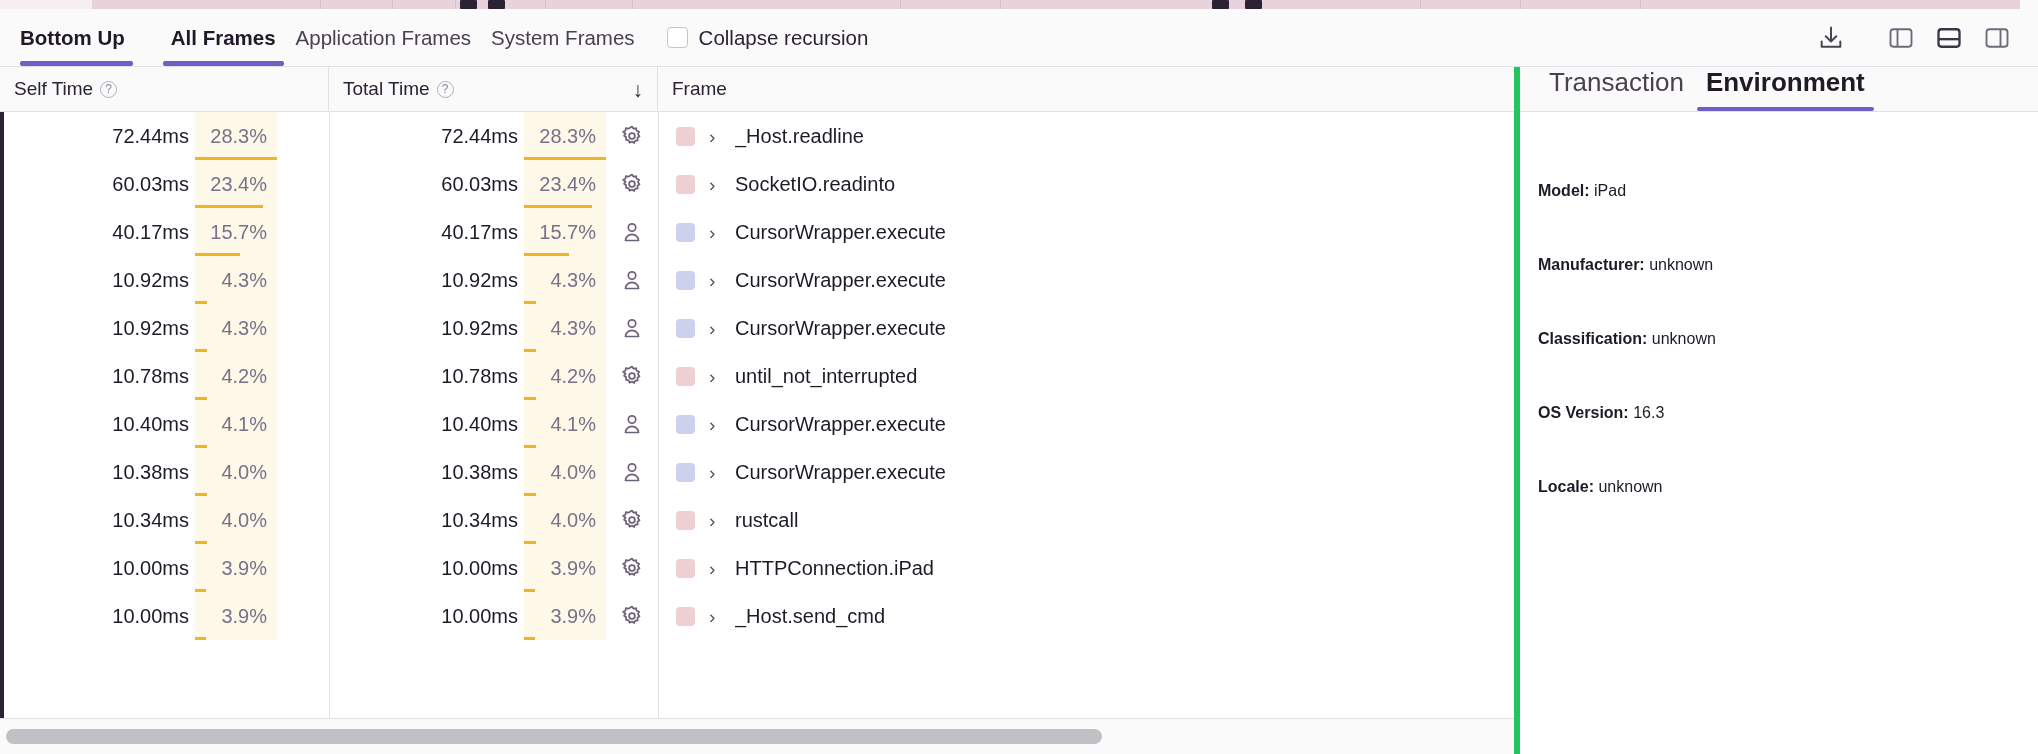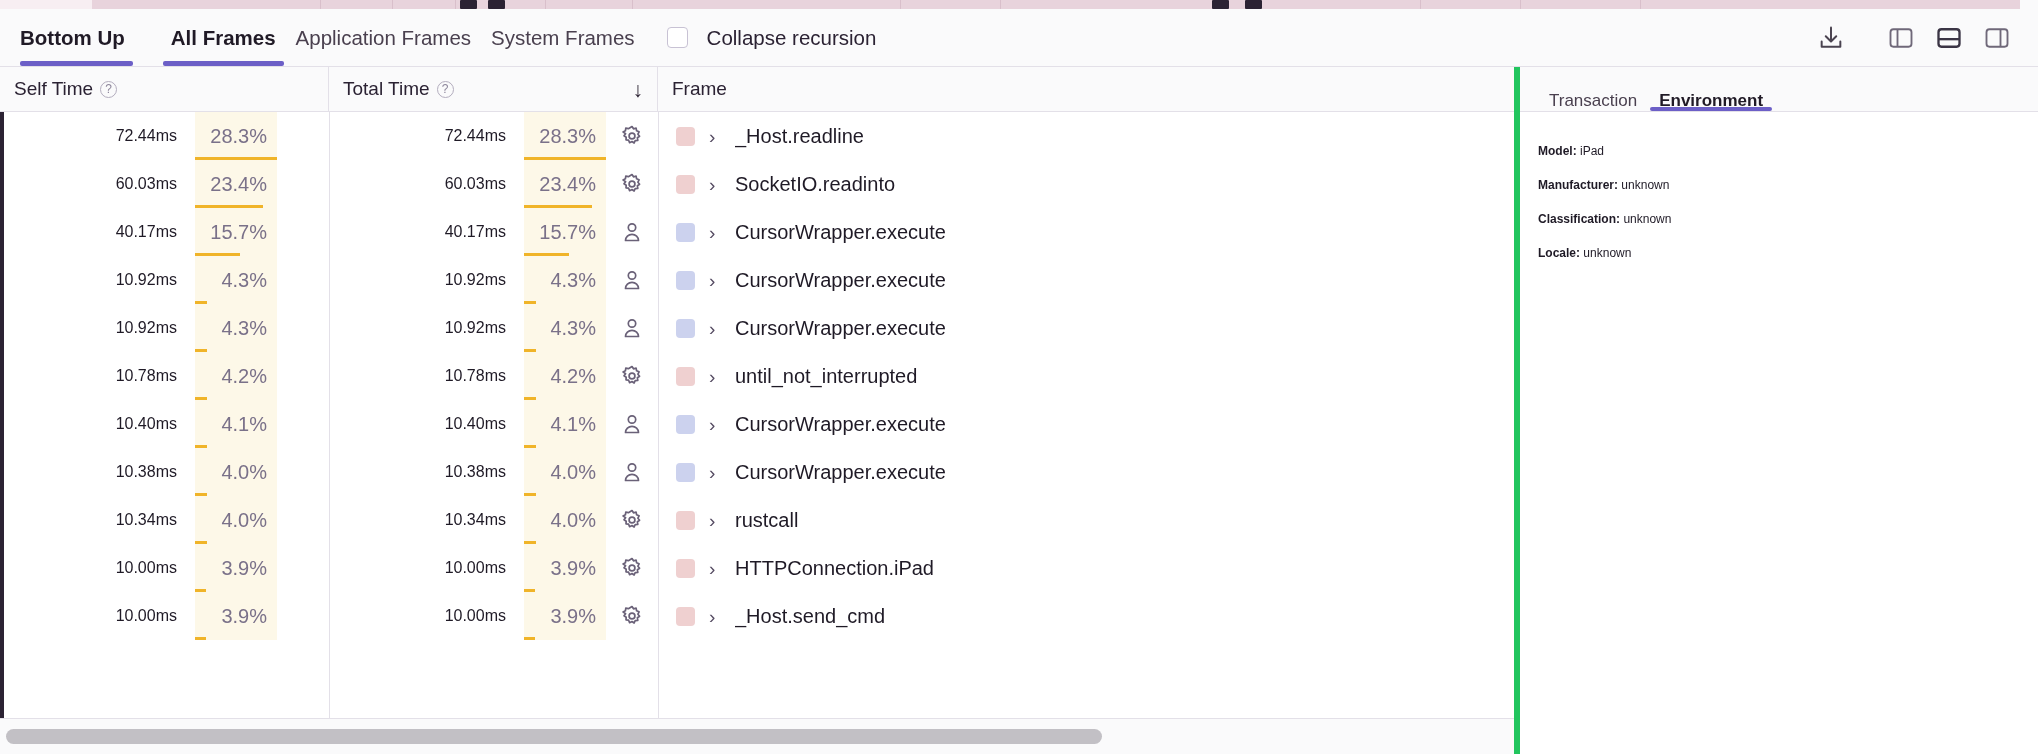--- a/index.html
+++ b/index.html
@@ -101,21 +101,21 @@
     bottom: 0;
     height: 5px;
     background: #6c5fc7;
     border-radius: 2px;
   }
   .tb-gap-lg { width: 26px; }
 
   .tb-check {
     display: flex;
     align-items: center;
-    gap: 19px;
+    gap: 11px;
     margin-left: 22px;
     cursor: pointer;
   }
   .checkbox {
     width: 21px;
     height: 21px;
     border: 1.6px solid #c8c2d4;
     border-radius: 4px;
     background: #ffffff;
     flex: 0 0 auto;
@@ -245,23 +245,23 @@
     width: 329px;
     flex: 0 0 329px;
     display: flex;
     align-items: stretch;
     justify-content: flex-end;
   }
   .time-val {
     display: flex;
     align-items: center;
     justify-content: flex-end;
-    font-size: 16px;
+    font-size: 20px;
     color: #1f1a26;
-    padding-right: 18px;
+    padding-right: 6px;
     white-space: nowrap;
   }
   .pct-cell {
     position: relative;
     width: 82px;
     flex: 0 0 82px;
     background: #fdf8e8;
     display: flex;
     align-items: center;
     justify-content: flex-end;
@@ -345,23 +345,23 @@
     flex: 0 0 45px;
     background: #fafafb;
     border-bottom: 1px solid #e3e0e8;
     display: flex;
     align-items: stretch;
     padding-left: 18px;
   }
   .rp-tab {
     position: relative;
     display: flex;
-    align-items: flex-end;
+    align-items: flex-start;
     padding: 0 11px;
-    font-size: 17px;
+    font-size: 26px;
     color: #4a404f;
     cursor: pointer;
     white-space: nowrap;
   }
   .rp-tab.active {
     font-weight: bold;
     color: #201a26;
   }
   .rp-tab.active::after {
     content: "";
@@ -372,24 +372,25 @@
     height: 4px;
     background: #6c5fc7;
     border-radius: 2px;
   }
   .rp-body {
     flex: 1 1 auto;
     padding: 22px 0 0 18px;
     overflow: hidden;
   }
   .kv-row {
-    font-size: 12px;
+    font-size: 16px;
     line-height: 34px;
     color: #1f1a26;
     white-space: nowrap;
+    margin-top: 40px;
   }
   .kv-key { font-weight: bold; }
   .kv-val { font-weight: normal; }
 </style>
 </head>
 <body>
 
 <div id="app">
 
   <div class="flame-strip">
@@ -822,19 +823,20 @@
         </div>
         <div class="rp-tab active">
           <span>Environment</span>
         </div>
       </div>
       <div class="rp-body">
         <div id="kv-host">
             <div class="kv-row"><span class="kv-key">Model:</span> <span class="kv-val">iPad</span></div>
             <div class="kv-row"><span class="kv-key">Manufacturer:</span> <span class="kv-val">unknown</span></div>
             <div class="kv-row"><span class="kv-key">Classification:</span> <span class="kv-val">unknown</span></div>
+            <div class="kv-row"><span class="kv-key">OS Version:</span> <span class="kv-val">16.3</span></div>
             <div class="kv-row"><span class="kv-key">Locale:</span> <span class="kv-val">unknown</span></div>
           </div>
       </div>
     </div>
 
   </div>
 </div>
 
 </body></html>

